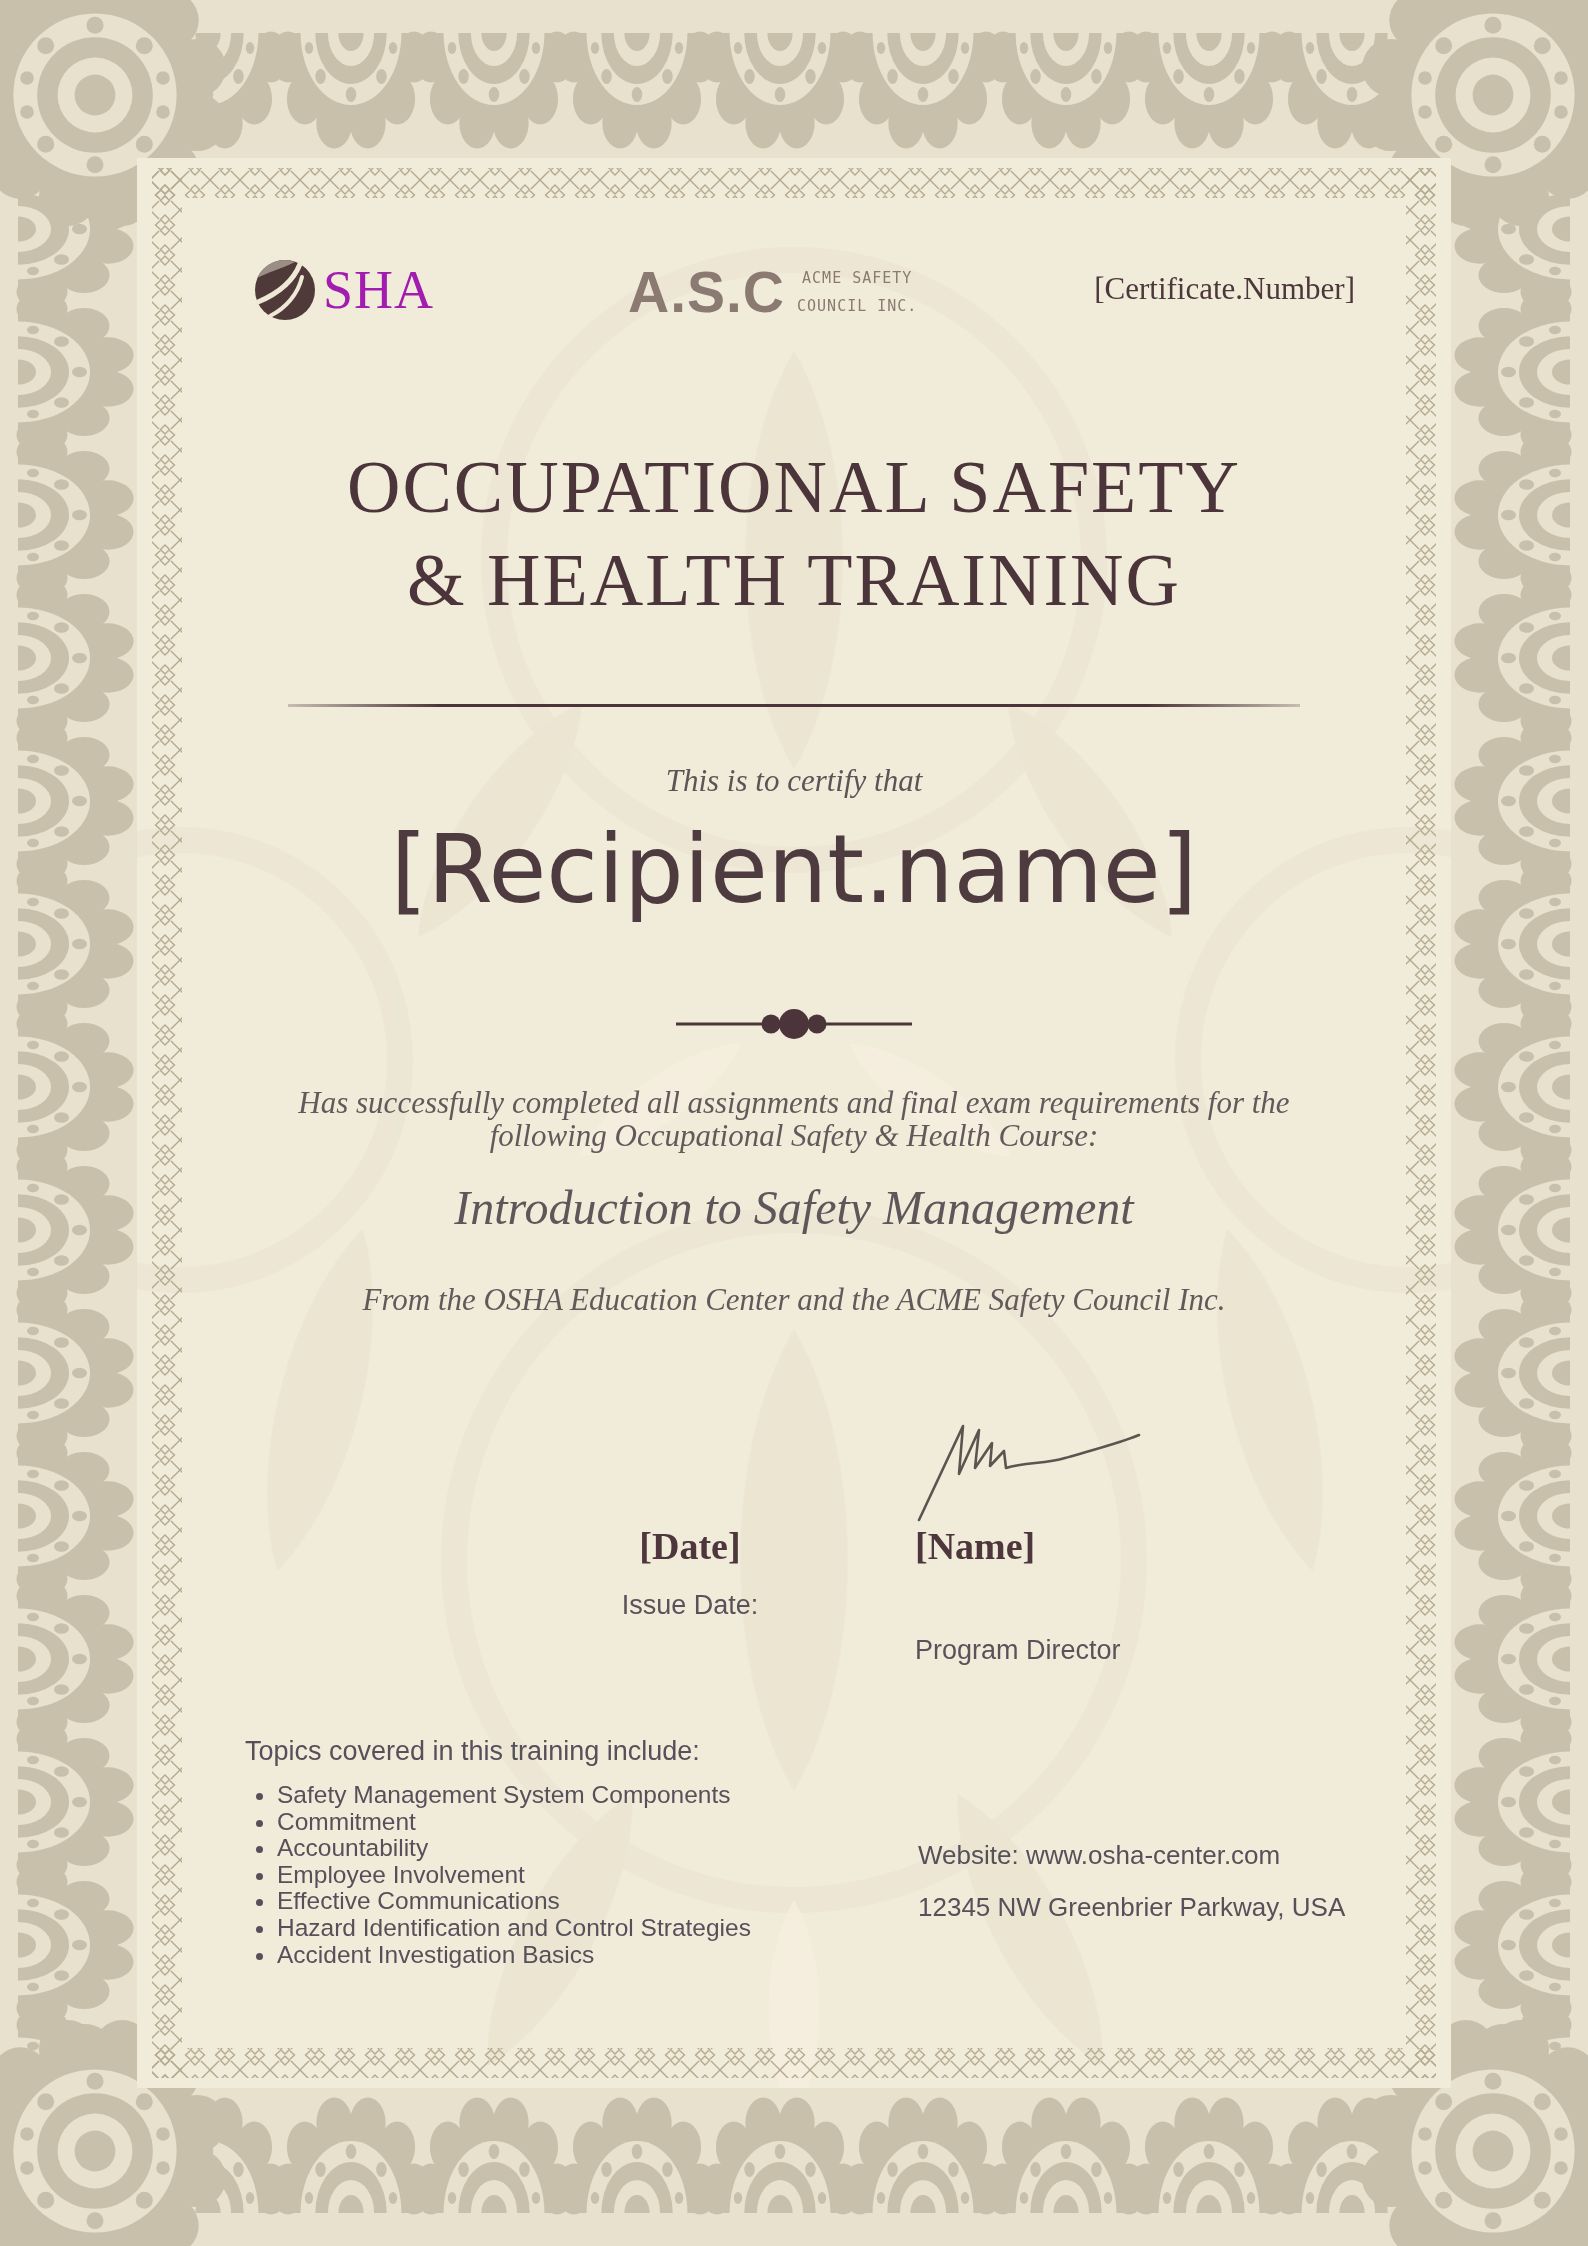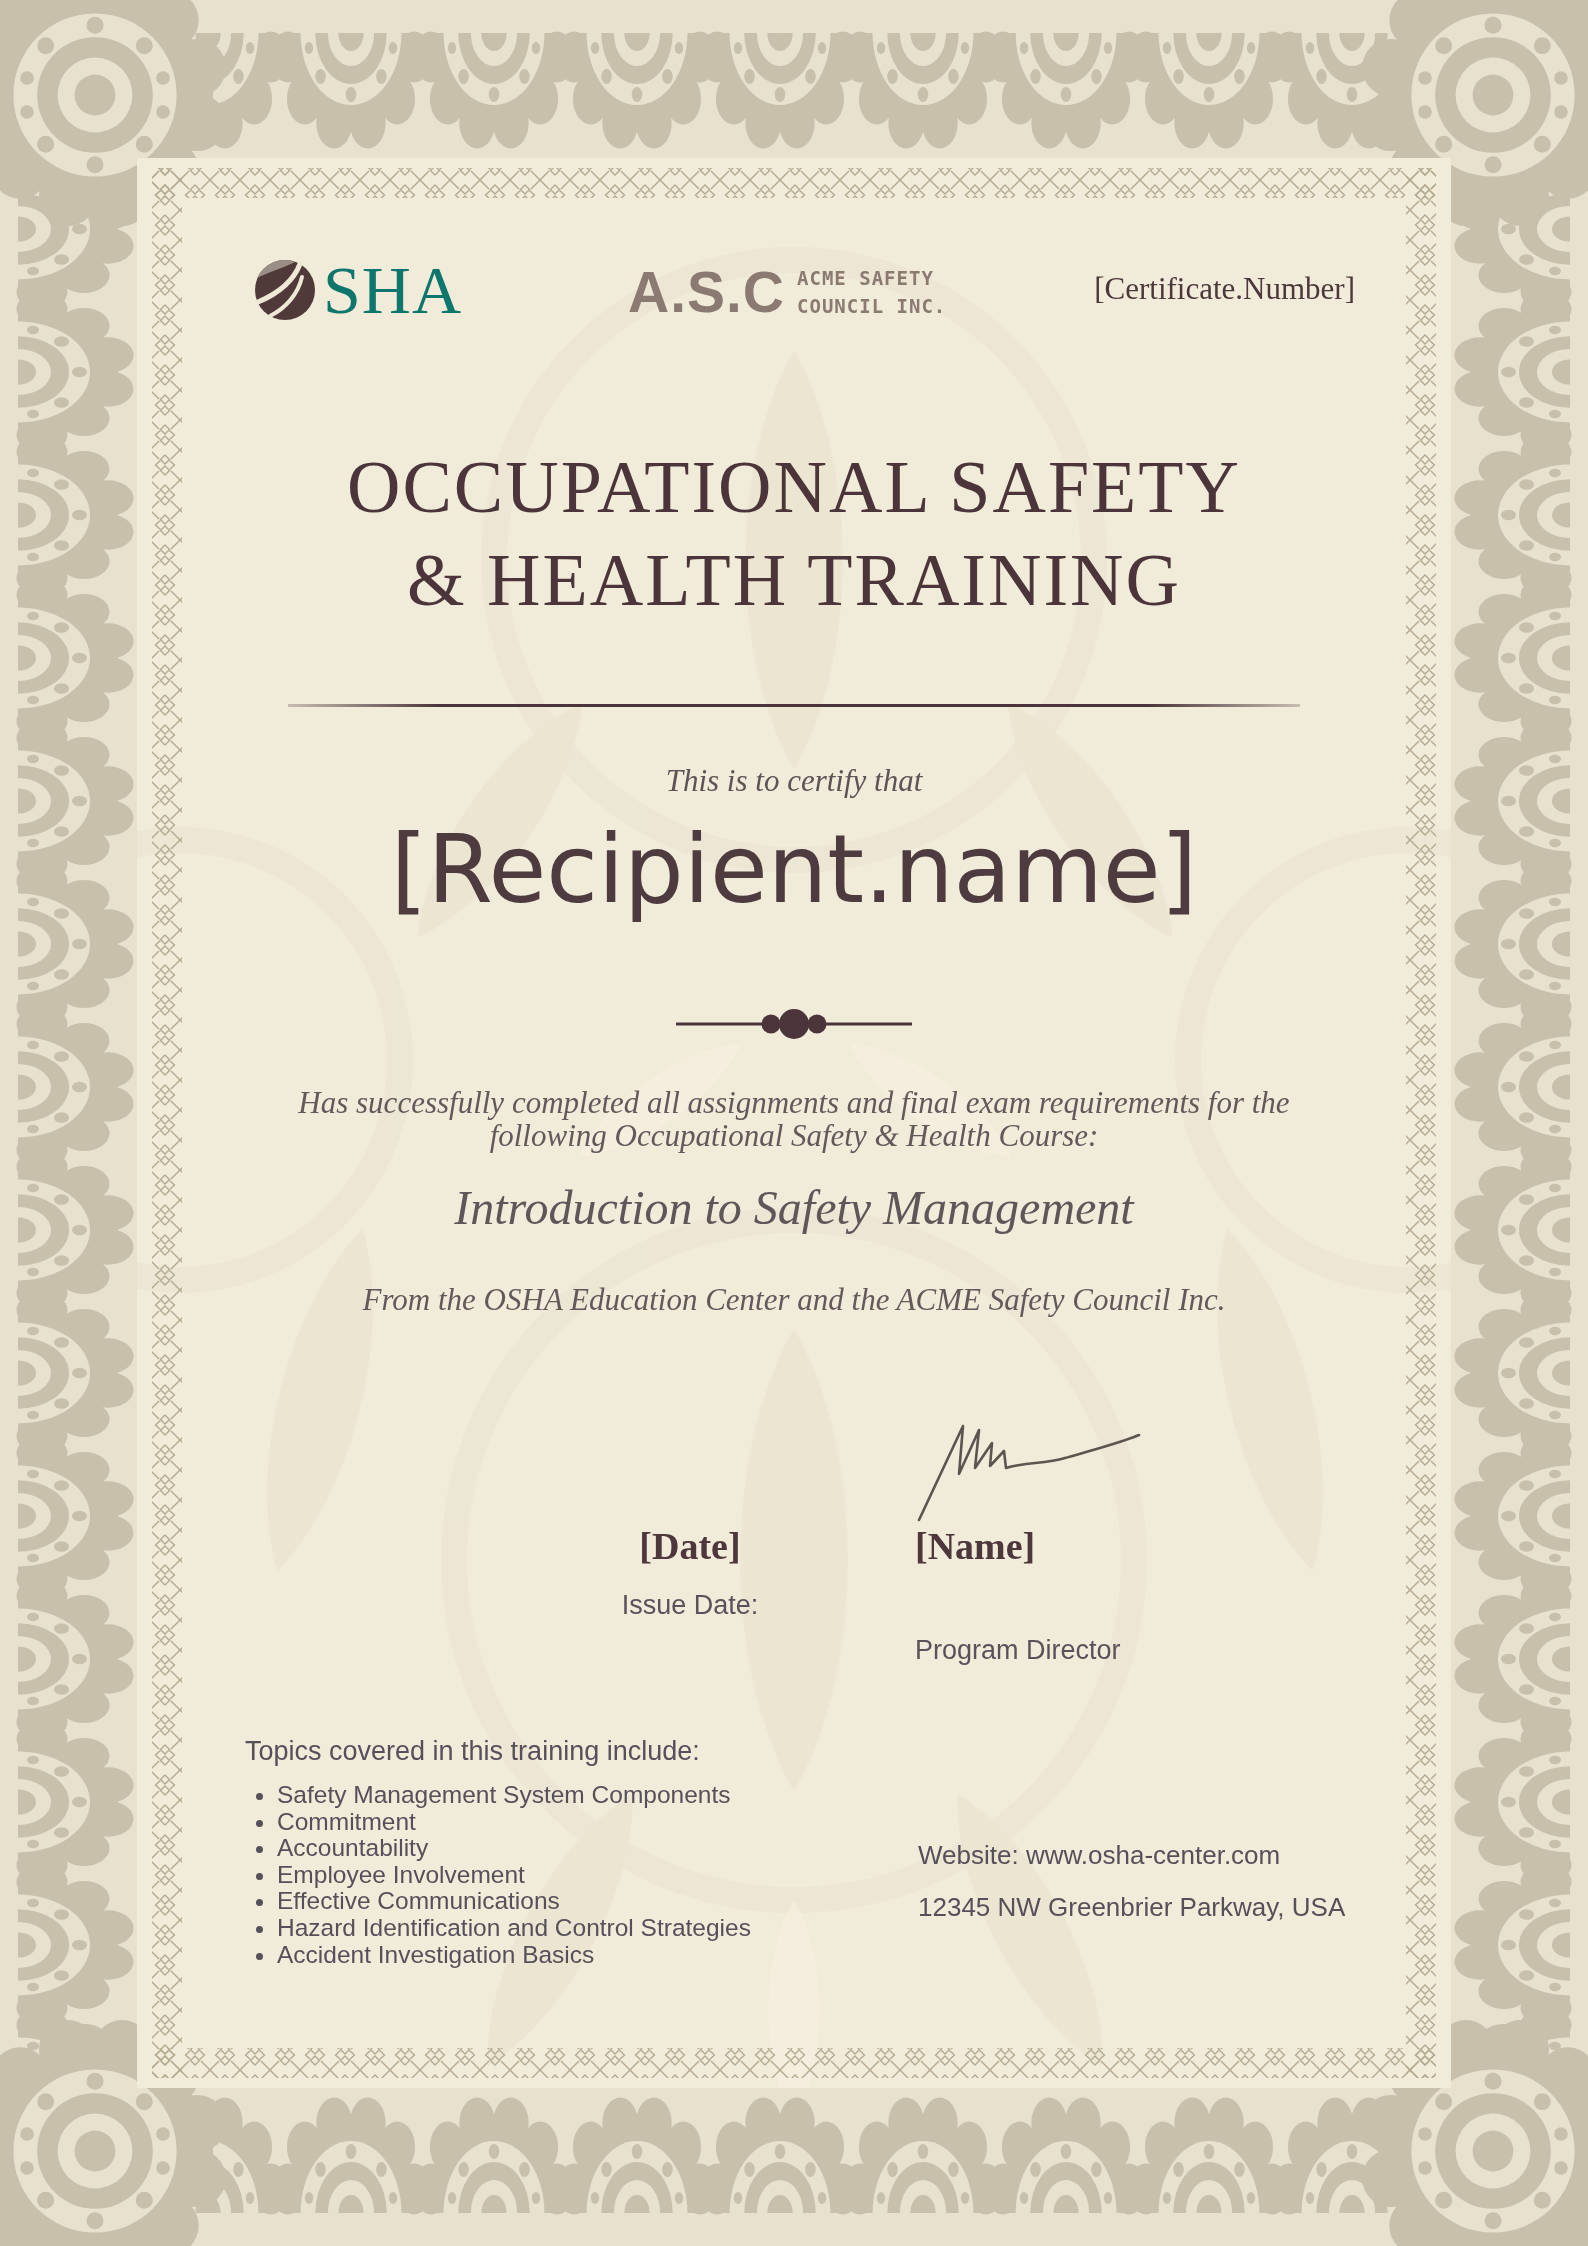--- a/index.html
+++ b/index.html
@@ -5,24 +5,24 @@
   html,body{margin:0;padding:0;background:#d8d2c2;}
   .page{position:relative;width:1588px;height:2246px;background:#e8e1ce;overflow:hidden;
         font-family:"Liberation Sans",sans-serif;color:#56505a;}
   .deco{position:absolute;left:0;top:0;}
   .abs{position:absolute;}
   .centered{left:0;width:100%;text-align:center;}
   .mono{font-family:"DejaVu Sans Mono",monospace;}
 
   
   .osha-logo{left:253px;top:252px;height:76px;display:flex;align-items:center;gap:6px;}
-  .osha-text{font-family:"Liberation Serif",serif;font-size:68px;line-height:76px;color:#0f766e;letter-spacing:1px;}
+  .osha-text{font-family:"Liberation Serif",serif;font-size:54px;line-height:76px;color:#a21caf;letter-spacing:1px;}
   .asc-logo{left:628px;top:262px;display:flex;align-items:center;gap:12px;color:#8a7a72;}
   .asc-abbr{font-size:57px;font-weight:bold;letter-spacing:1px;line-height:60px;}
-  .asc-name{font-size:19px;line-height:28px;letter-spacing:1px;font-weight:bold;}
+  .asc-name{font-size:15px;line-height:28px;letter-spacing:1px;font-weight:normal;text-align:center;}
   .cert-number{left:1035px;top:271px;width:320px;text-align:right;
                font-family:"Liberation Serif",serif;font-weight:normal;font-size:31px;color:#4c373b;}
 
   
   .title{top:441px;font-family:"Liberation Serif",serif;font-size:74px;line-height:93px;
          color:#4b353a;letter-spacing:2px;}
   .rule{top:704px;left:288px;width:1012px;height:3px;
         background:linear-gradient(to right,rgba(75,53,58,.25),#4b353a 15%,#4b353a 85%,rgba(75,53,58,.25));}
 
   .certify{top:763px;font-family:"Liberation Serif",serif;font-style:italic;font-size:31px;color:#5e5356;}

